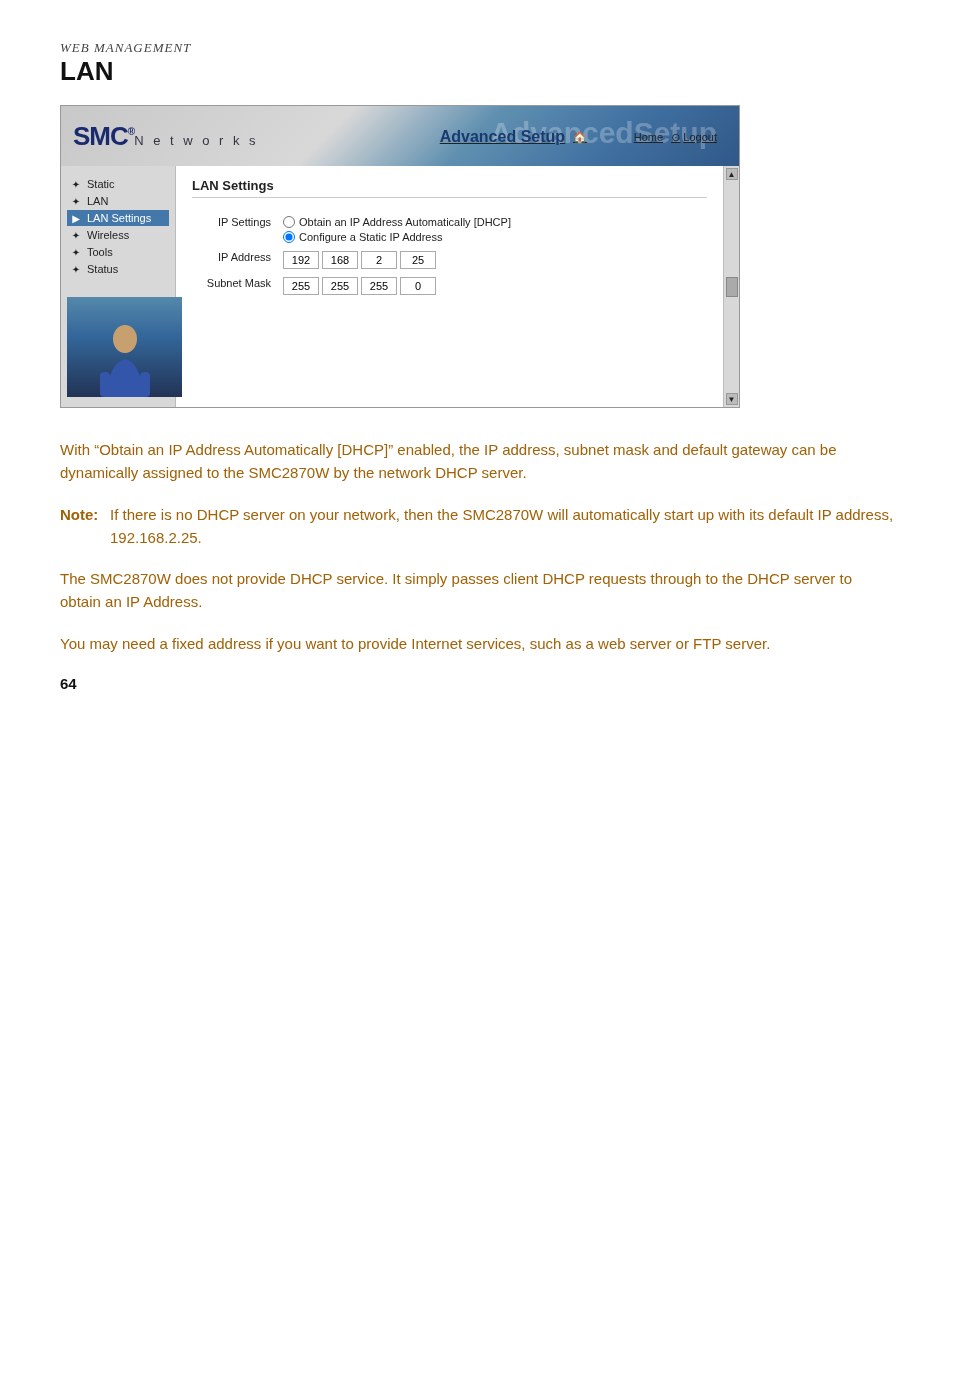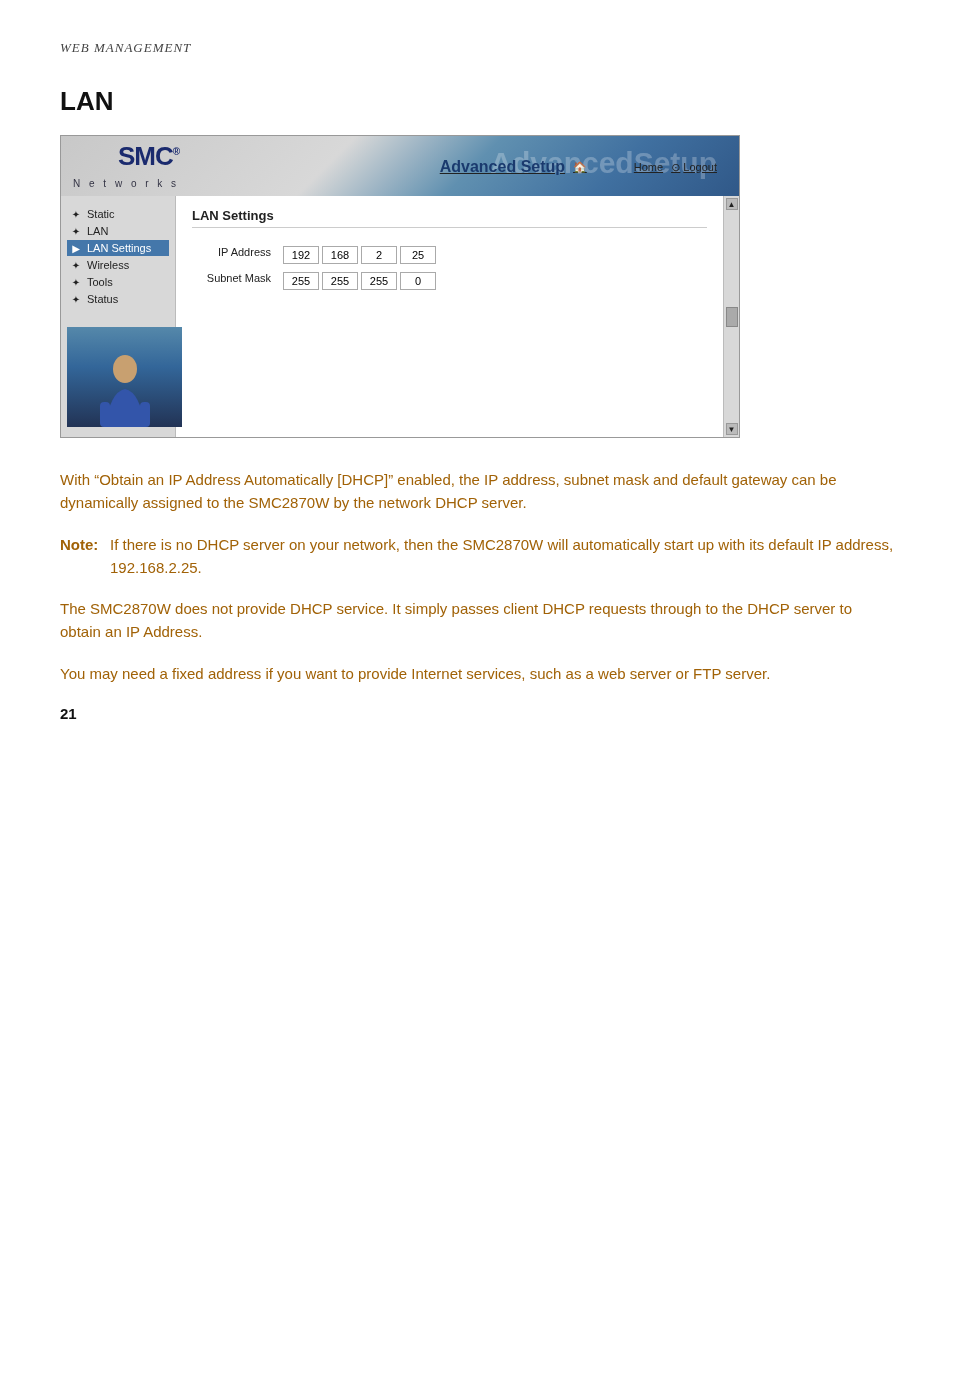--- a/index.html
+++ b/index.html
@@ -10,21 +10,20 @@
       color: #222;
       width: 954px;
       min-height: 1388px;
       padding: 40px 60px 60px 60px;
     }
 
     .web-management-title {
       font-style: italic;
       font-size: 14px;
       color: #444;
-      margin-bottom: 30px;
       font-family: "Times New Roman", serif;
       letter-spacing: 1px;
     }
     .web-management-title span {
       font-variant: small-caps;
       text-transform: uppercase;
     }
 
     .section-heading {
       font-size: 26px;
@@ -47,37 +46,37 @@
       background: linear-gradient(135deg, #c8c8c8 0%, #d8d8d8 40%, #6090b0 60%, #4070a0 80%, #305888 100%);
       display: flex;
       align-items: center;
       justify-content: space-between;
       padding: 8px 12px;
       height: 60px;
     }
 
     .smc-logo {
       display: flex;
-      flex-direction: column;
-      align-items: flex-end;
+      flex-direction: row;
+      align-items: center;
     }
     .smc-logo-text {
       font-size: 26px;
       font-weight: bold;
       color: #1a2a6e;
       font-family: Arial, sans-serif;
       letter-spacing: -1px;
       line-height: 1;
     }
     .smc-logo-text sup {
       font-size: 10px;
       vertical-align: super;
     }
     .smc-networks {
-      font-size: 10px;
+      font-size: 13px;
       color: #334;
       letter-spacing: 3px;
       margin-top: 9px;
     }
     .nav-links {
       display: flex;
       gap: 8px;
       font-size: 11px;
       color: #222;
     }
@@ -338,20 +337,37 @@
           </svg>
         </div>
       </div>
     </div>
 
     <div class="main-content">
       <div class="lan-settings-title">LAN Settings</div>
 
       <table class="settings-table">
         <tbody>
+            <tr>
+          <td class="label-cell">
+            <span>IP Settings</span>
+          </td>
+          <td>
+            <div class="radio-group">
+              <div class="radio-row">
+                <input type="radio" class="radio-input" name="ip_mode" style="">
+                <label>Obtain an IP Address Automatically [DHCP]</label>
+              </div>
+              <div class="radio-row">
+                <input type="radio" class="radio-input" name="ip_mode" checked="" style="">
+                <label>Configure a Static IP Address</label>
+              </div>
+            </div>
+          </td>
+        </tr>
         <tr>
           <td class="label-cell">
             <span>IP Address</span>
           </td>
           <td>
             <div class="ip-fields">
               <input type="text" class="ip-octet" value="192" style="">
               <input type="text" class="ip-octet" value="168" style="">
               <input type="text" class="ip-octet" value="2" style="">
               <input type="text" class="ip-octet" value="25" style="">
@@ -388,13 +404,13 @@
 
   <div class="note-block">
     <span class="note-label">Note:</span>
     <span class="note-text">If there is no DHCP server on your network, then the SMC2870W will automatically start up with its default IP address, 192.168.2.25.</span>
   </div>
 
   <p>The SMC2870W does not provide DHCP service. It simply passes client DHCP requests through to the DHCP server to obtain an IP Address.</p>
   <p>You may need a fixed address if you want to provide Internet services, such as a web server or FTP server.</p>
 </div>
 
-<div class="page-number">21</div>
+<div class="page-number">64</div>
 
 </body></html>

